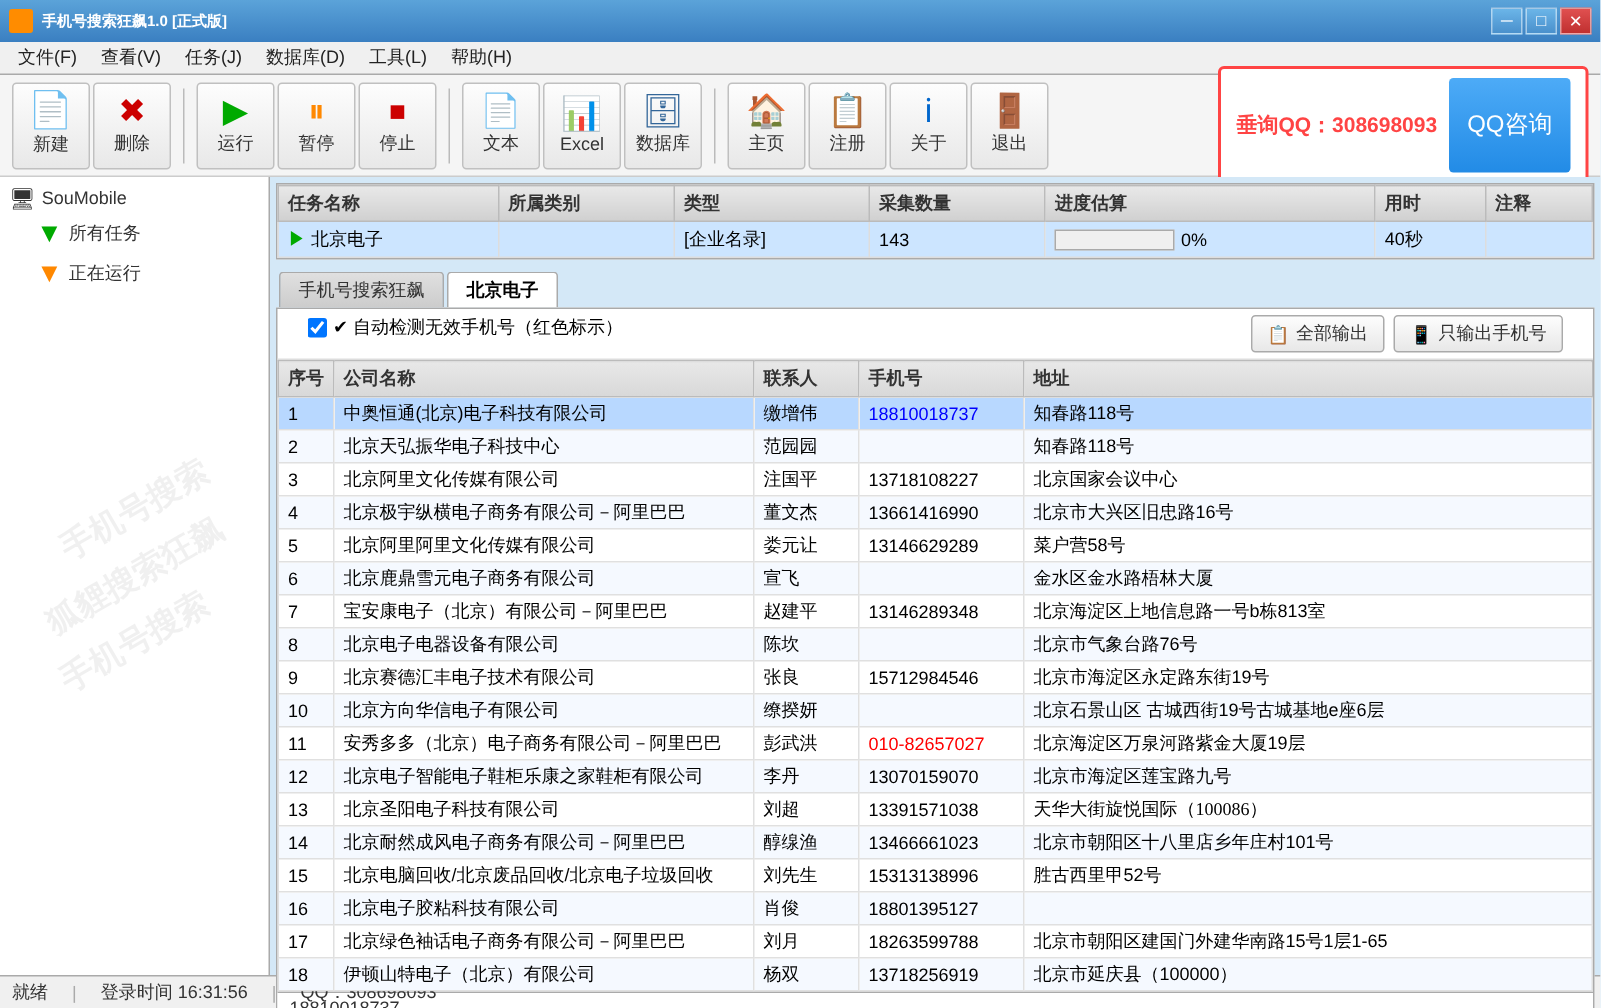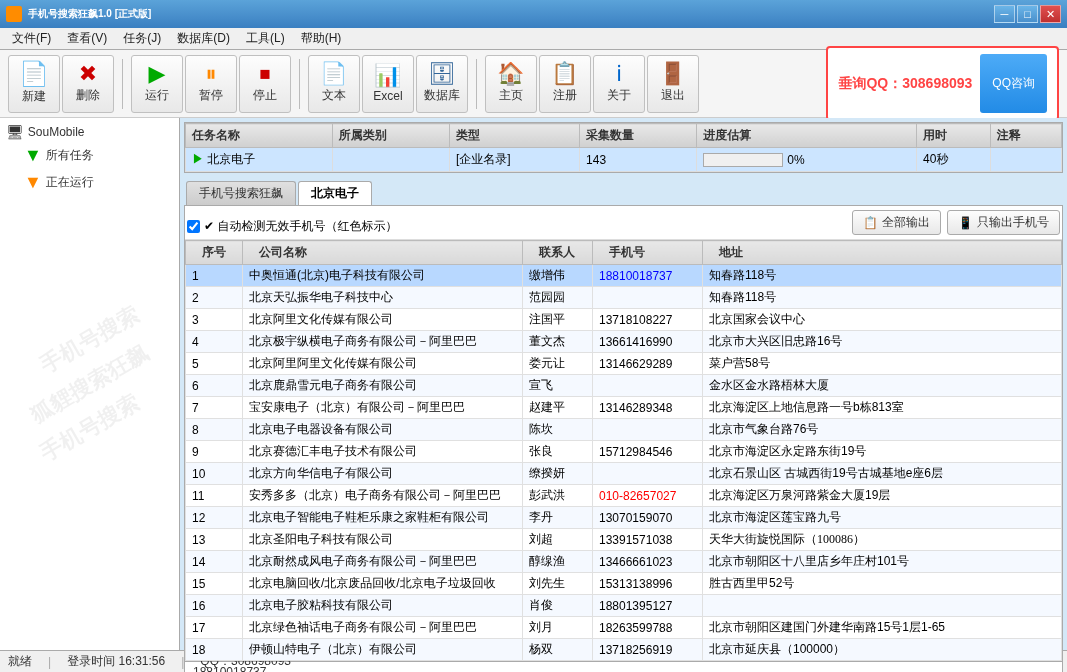--- a/index.html
+++ b/index.html
@@ -58,21 +58,21 @@
       margin-left: auto;
       border: 2px solid #ff4444;
       border-radius: 4px;
       padding: 6px 10px;
       background: white;
       display: flex;
       align-items: center;
       gap: 8px;
     }
     .qq-text { color: #ff4444; font-weight: bold; font-size: 14px; }
-    .qq-btn { background: linear-gradient(to bottom, #4dabf7, #228be6); color: white; border: none; padding: 21px 12px; border-radius: 3px; cursor: pointer; font-size: 12px; }
+    .qq-btn { background: linear-gradient(to bottom, #4dabf7, #228be6); color: white; border: none; padding: 21px 12px; border-radius: 3px; cursor: pointer; font-size: 16px; }
     
     
     .main-content {
       display: flex;
       height: calc(672px - 28px - 22px - 68px - 22px);
       background: #d4e8f7;
     }
     
     
     .left-panel {
@@ -127,36 +127,36 @@
     .results-panel {
       flex: 1;
       background: white;
       border: 1px solid #aaa;
       margin: 0 4px 4px 4px;
       display: flex;
       flex-direction: column;
     }
     .results-toolbar {
       display: flex;
-      align-items: flex-end;
-      padding: 4px 2px;
+      align-items: flex-start;
+      padding: 4px 20px;
       border-bottom: 1px solid #ddd;
       gap: 6px;
     }
     .checkbox-label { display: flex; align-items: center; gap: 4px; }
     .results-buttons { margin-left: auto; display: flex; gap: 6px; }
     .res-btn { display: flex; align-items: center; gap: 4px; padding: 3px 10px; border: 1px solid #aaa; background: linear-gradient(to bottom, #fdfdfd, #e8e8e8); cursor: pointer; border-radius: 3px; color: #333; }
     
     
     .data-table-wrapper { flex: 1; overflow-y: auto; position: relative; }
     .data-table { width: 100%; border-collapse: collapse; }
     .data-table th {
       background: linear-gradient(to bottom, #e8e8e8, #d8d8d8);
       border: 1px solid #bbb;
-      padding: 3px 16px;
+      padding: 3px 6px;
       text-align: left;
       font-weight: bold;
       color: #333;
       position: sticky;
       top: 0;
       z-index: 1;
       white-space: nowrap;
     }
     .data-table td {
       border: 1px solid #e0e0e0;

